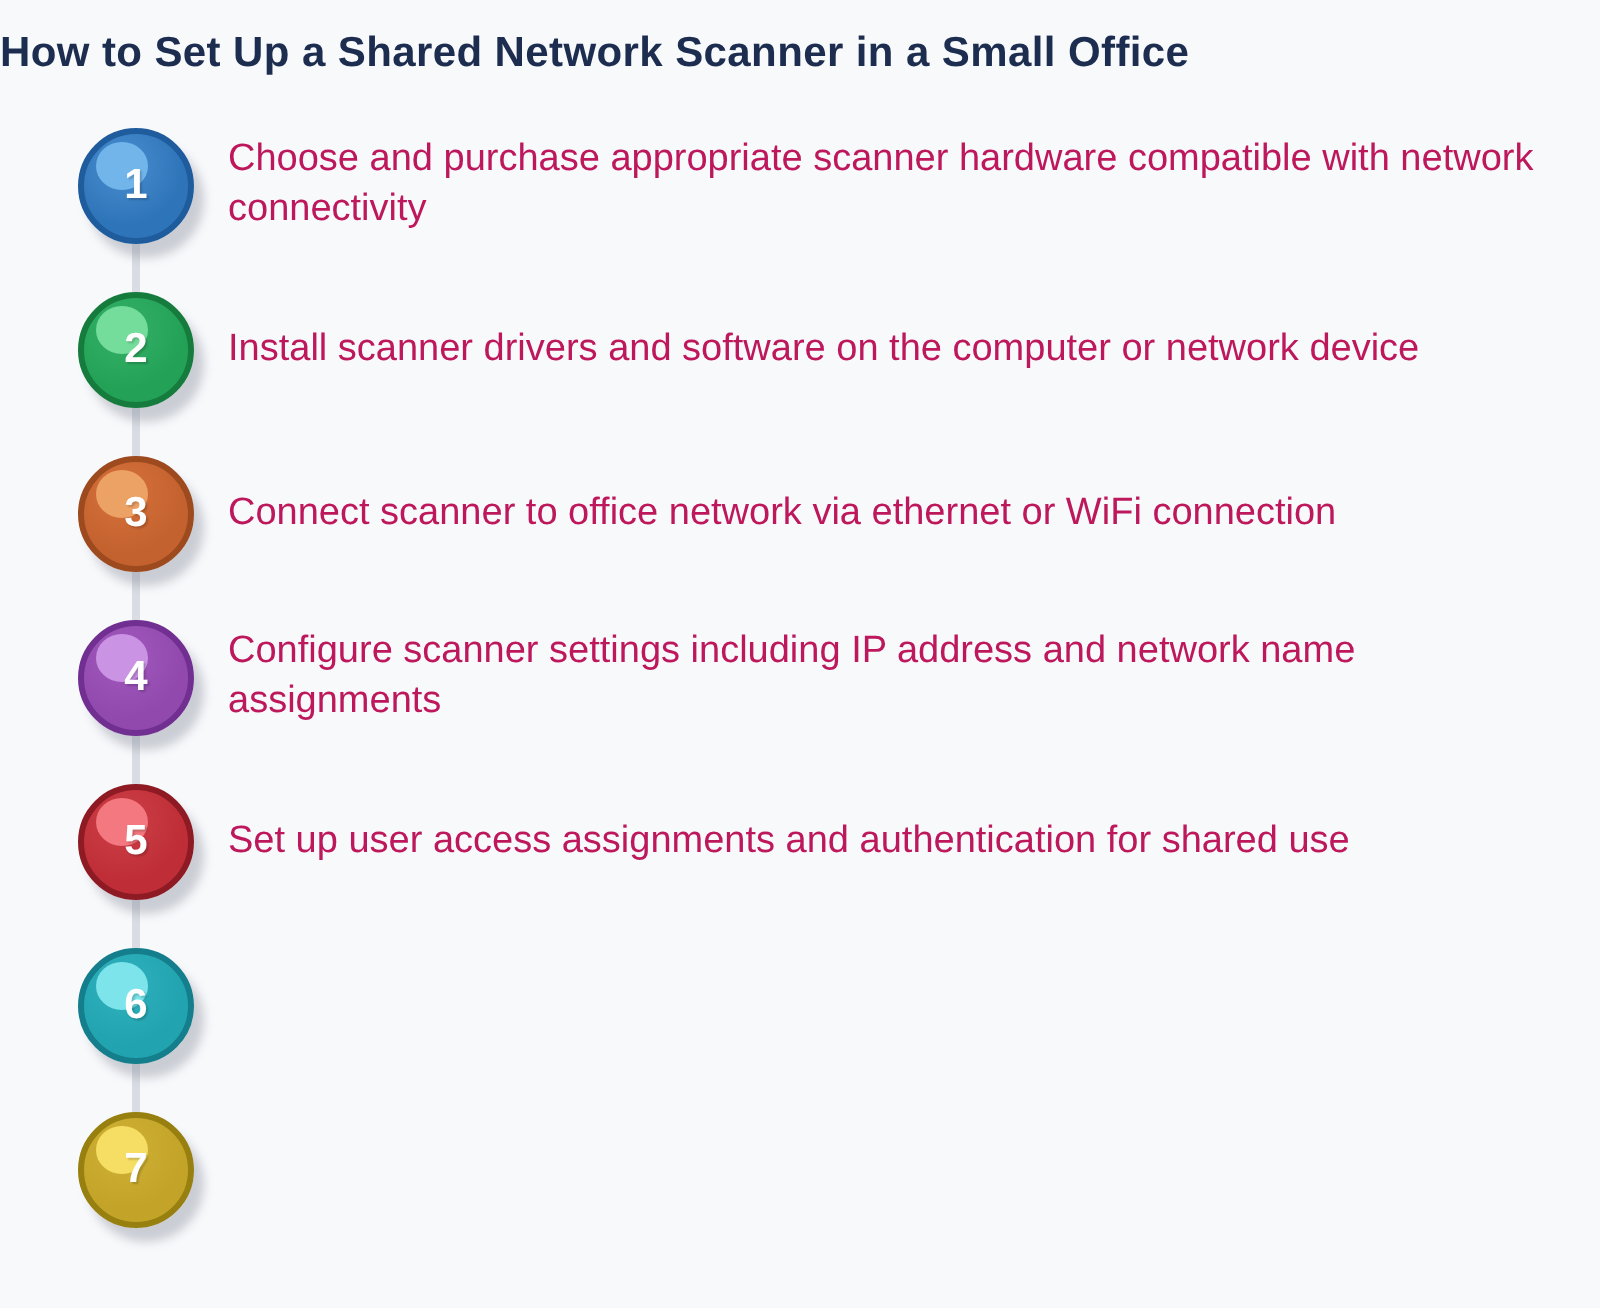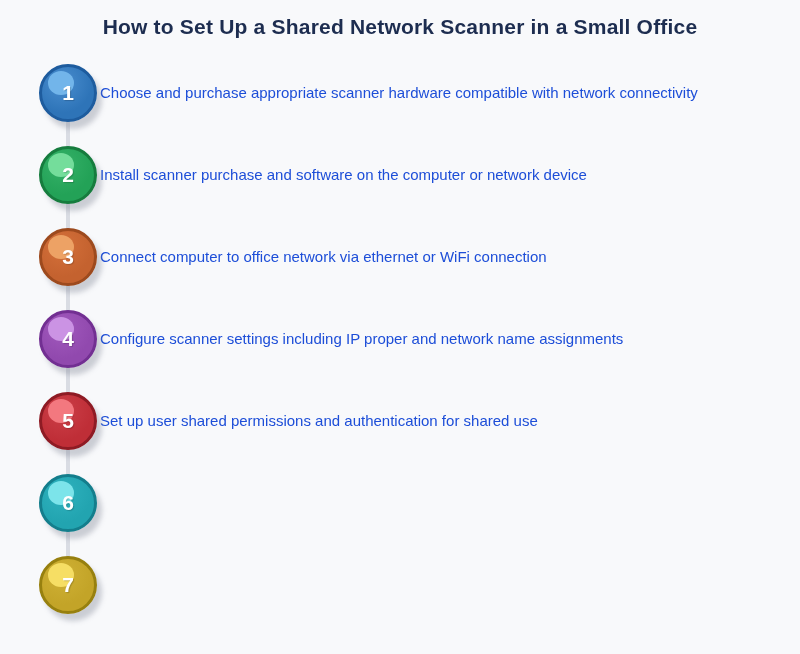--- a/index.html
+++ b/index.html
@@ -9,21 +9,20 @@
     font-family: "Liberation Sans", sans-serif;
     overflow: hidden;
   }
   .canvas {
     position: relative;
     width: 800px; height: 654px;
     background: #f8f9fb;
   }
   .title {
     padding-top: 15px;
-    text-align: center;
     font-size: 21px;
     font-weight: bold;
     color: #1d2d50;
     letter-spacing: 0.2px;
   }
   .steps {
     position: relative;
     margin-top: 13px;
   }
   .connector {
@@ -67,23 +66,23 @@
   }
   .badge-number {
     position: relative;
     color: #ffffff;
     font-size: 21px;
     font-weight: bold;
     z-index: 2;
     text-shadow: 1px 1px 1px rgba(0,0,0,0.18);
   }
   .step-label {
-    margin-left: 3px;
-    font-size: 15px;
-    color: #1d4ed8;
+    margin-left: 17px;
+    font-size: 19px;
+    color: #be185d;
     line-height: 1.3;
     padding-right: 30px;
   }
 </style>
 </head>
 <body>
 
 <div class="canvas">
   <div class="title">How to Set Up a Shared Network Scanner in a Small Office</div>
   <div class="steps">
@@ -93,42 +92,42 @@
     <div class="badge" style="--fill: #2e74b8; --fill-light: #4a8ecf; --border: #1e5c9e; --highlight: #72b5ea;">
       <span class="badge-number">1</span>
     </div>
     <div class="step-label">Choose and purchase appropriate scanner hardware compatible with network connectivity</div>
   </div>
 
   <div class="step-row">
     <div class="badge" style="--fill: #23a257; --fill-light: #35b168; --border: #167c3e; --highlight: #74dd9b;">
       <span class="badge-number">2</span>
     </div>
-    <div class="step-label">Install scanner purchase and software on the computer or network device</div>
+    <div class="step-label">Install scanner drivers and software on the computer or network device</div>
   </div>
 
   <div class="step-row">
     <div class="badge" style="--fill: #c4622f; --fill-light: #d4703a; --border: #9d4a1e; --highlight: #eda265;">
       <span class="badge-number">3</span>
     </div>
-    <div class="step-label">Connect computer to office network via ethernet or WiFi connection</div>
+    <div class="step-label">Connect scanner to office network via ethernet or WiFi connection</div>
   </div>
 
   <div class="step-row">
     <div class="badge" style="--fill: #9149ae; --fill-light: #a159bd; --border: #722f92; --highlight: #cb93e4;">
       <span class="badge-number">4</span>
     </div>
-    <div class="step-label">Configure scanner settings including IP proper and network name assignments</div>
+    <div class="step-label">Configure scanner settings including IP address and network name assignments</div>
   </div>
 
   <div class="step-row">
     <div class="badge" style="--fill: #bf2e37; --fill-light: #cc3f48; --border: #8e1b24; --highlight: #f3787f;">
       <span class="badge-number">5</span>
     </div>
-    <div class="step-label">Set up user shared permissions and authentication for shared use</div>
+    <div class="step-label">Set up user access assignments and authentication for shared use</div>
   </div>
 
   <div class="step-row">
     <div class="badge" style="--fill: #22a4b0; --fill-light: #2fb2be; --border: #147e8c; --highlight: #7ce4ea;">
       <span class="badge-number">6</span>
     </div>
   </div>
 
   <div class="step-row">
     <div class="badge" style="--fill: #c3a428; --fill-light: #cfb135; --border: #97800f; --highlight: #f6de64;">

